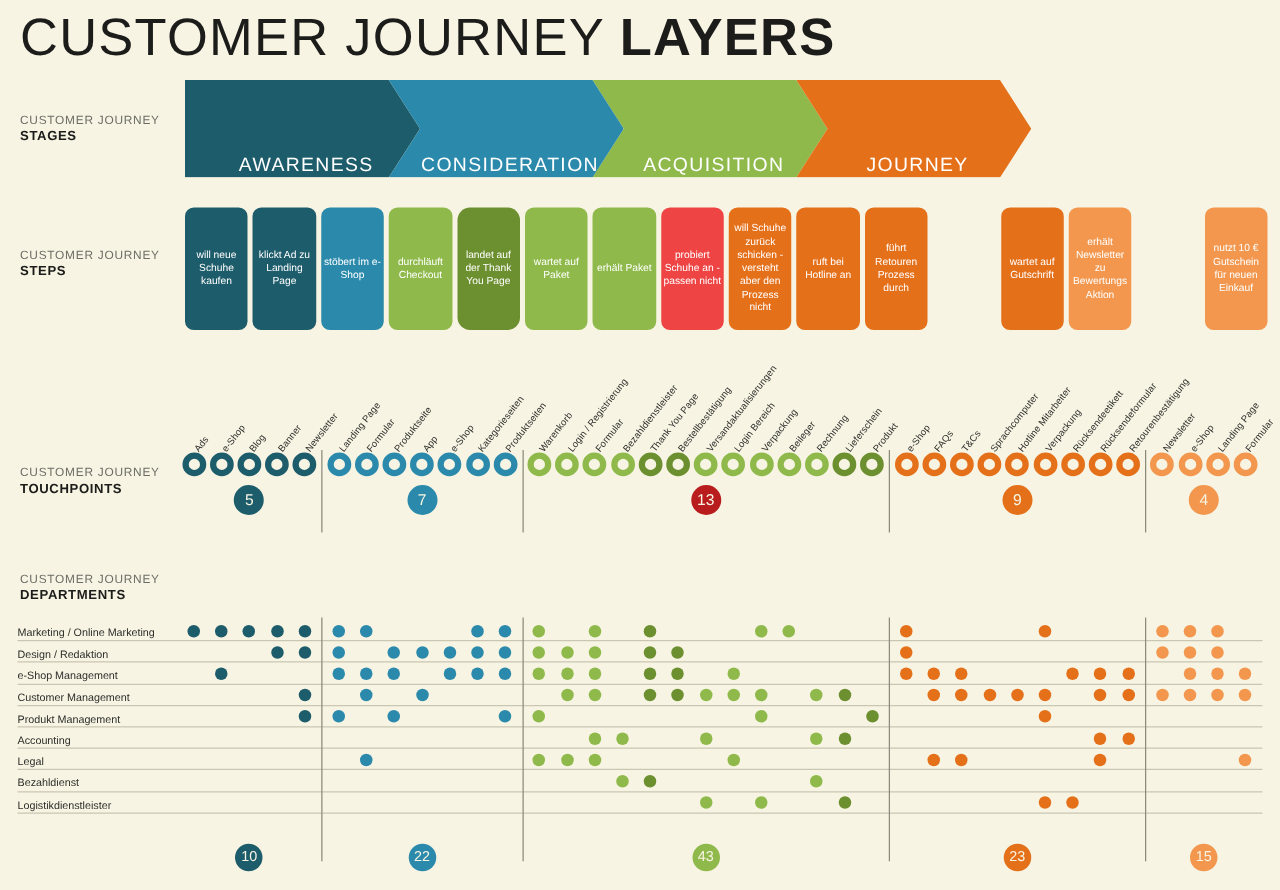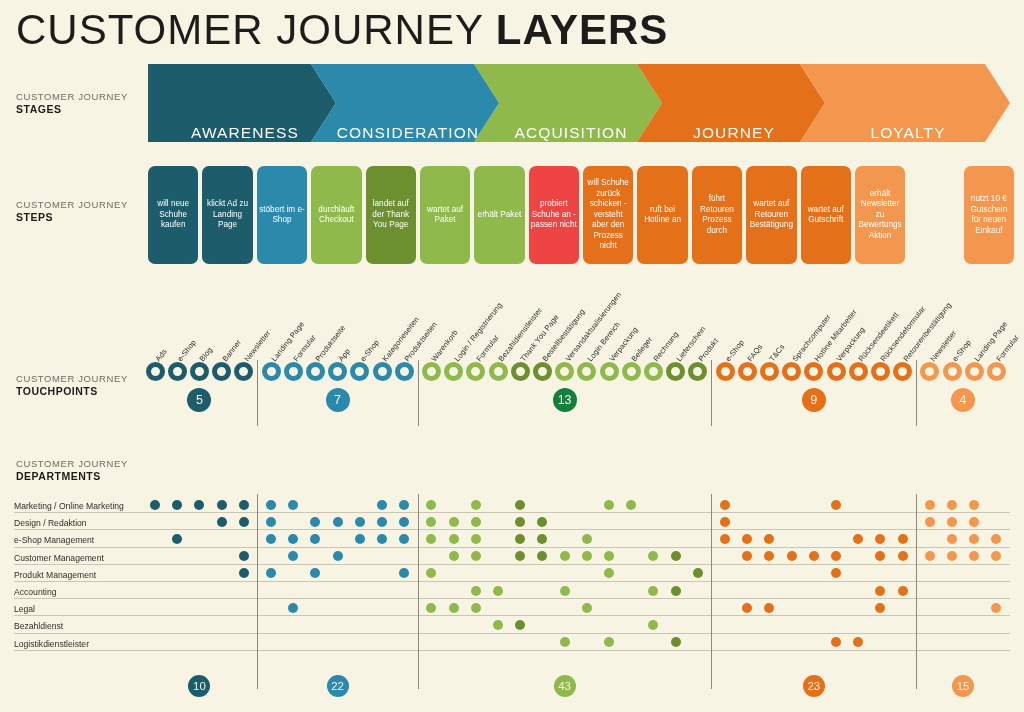--- a/index.html
+++ b/index.html
@@ -107,60 +107,54 @@
       </div>
       <div class="chev" style="left: 326px; width: 188px; background: rgb(143, 186, 75); clip-path: polygon(0px 0px, calc(100% - 25px) 0px, 100% 50%, calc(100% - 25px) 100%, 0px 100%, 25px 50%);">
         <span>ACQUISITION</span>
       </div>
       <div class="chev" style="left: 163px; width: 188px; background: rgb(43, 138, 171); clip-path: polygon(0px 0px, calc(100% - 25px) 0px, 100% 50%, calc(100% - 25px) 100%, 0px 100%, 25px 50%);">
         <span>CONSIDERATION</span>
       </div>
       <div class="chev" style="left: 489px; width: 188px; background: rgb(229, 112, 26); clip-path: polygon(0px 0px, calc(100% - 25px) 0px, 100% 50%, calc(100% - 25px) 100%, 0px 100%, 25px 50%);">
         <span>JOURNEY</span>
       </div>
-      <div class="chev" style="left: 652px; width: 210px; background: rgb(242, 151, 77); clip-path: polygon(0px 0px, calc(100% - 25px) 0px, 100% 50%, calc(100% - 25px) 100%, 0px 100%, 25px 50%);">
-        <span>LOYALTY</span>
-      </div>
     </div>
   <div id="steps">
       <div class="step" style="left: 0px; width: 50.375px; background: rgb(29, 92, 107);">
         <span>will neue Schuhe kaufen</span>
       </div>
       <div class="step" style="left: 54.375px; width: 50.375px; background: rgb(29, 92, 107);">
         <span>klickt Ad zu Landing Page</span>
       </div>
       <div class="step" style="left: 108.75px; width: 50.375px; background: rgb(43, 138, 171);">
         <span>stöbert im e-Shop</span>
       </div>
       <div class="step" style="left: 163.125px; width: 50.375px; background: rgb(143, 186, 75);">
         <span>durchläuft Checkout</span>
       </div>
-      <div class="step" style="left: 217.5px; width: 50.375px; background: rgb(108, 143, 47);">
+      <div class="step" style="left: 217.5px; width: 50.375px; background: rgb(108, 143, 47); border-radius: 10px;">
         <span>landet auf der Thank You Page</span>
       </div>
       <div class="step" style="left: 271.875px; width: 50.375px; background: rgb(143, 186, 75);">
         <span>wartet auf Paket</span>
       </div>
       <div class="step" style="left: 326.25px; width: 50.375px; background: rgb(143, 186, 75);">
         <span>erhält Paket</span>
       </div>
       <div class="step" style="left: 380.625px; width: 50.375px; background: #ef4444;">
         <span>probiert Schuhe an - passen nicht</span>
       </div>
       <div class="step" style="left: 435px; width: 50.375px; background: rgb(229, 112, 26);">
         <span>will Schuhe zurück schicken - versteht aber den Prozess nicht</span>
       </div>
       <div class="step" style="left: 489.375px; width: 50.375px; background: rgb(229, 112, 26);">
         <span>ruft bei Hotline an</span>
       </div>
       <div class="step" style="left: 543.75px; width: 50.375px; background: rgb(229, 112, 26);">
         <span>führt Retouren Prozess durch</span>
-      </div>
-      <div class="step" style="left: 598.125px; width: 50.375px; background: rgb(229, 112, 26);">
-        <span>wartet auf Retouren Bestätigung</span>
       </div>
       <div class="step" style="left: 652.5px; width: 50.375px; background: rgb(229, 112, 26);">
         <span>wartet auf Gutschrift</span>
       </div>
       <div class="step" style="left: 706.875px; width: 50.375px; background: rgb(242, 151, 77);">
         <span>erhält Newsletter zu Bewertungs Aktion</span>
       </div>
       <div class="step" style="left: 815.625px; width: 50.375px; background: rgb(242, 151, 77);">
         <span>nutzt 10 € Gutschein für neuen Einkauf</span>
       </div>
@@ -211,21 +205,21 @@
       <div class="tp-circle" style="left: 599.5px; top: 80px; border-color: rgb(143, 186, 75);"></div>
       <div class="tp-label" style="left: 611px; top: 74px;">Verpackung</div>
       <div class="tp-circle" style="left: 621.7px; top: 80px; border-color: rgb(143, 186, 75);"></div>
       <div class="tp-label" style="left: 633.2px; top: 74px;">Beileger</div>
       <div class="tp-circle" style="left: 643.9px; top: 80px; border-color: rgb(143, 186, 75);"></div>
       <div class="tp-label" style="left: 655.4px; top: 74px;">Rechnung</div>
       <div class="tp-circle" style="left: 666.1px; top: 80px; border-color: rgb(108, 143, 47);"></div>
       <div class="tp-label" style="left: 677.6px; top: 74px;">Lieferschein</div>
       <div class="tp-circle" style="left: 688.3px; top: 80px; border-color: rgb(108, 143, 47);"></div>
       <div class="tp-label" style="left: 699.8px; top: 74px;">Produkt</div>
-      <div class="tp-badge" style="left: 552.6px; top: 106px; background: #15803d;">13</div>
+      <div class="tp-badge" style="left: 552.6px; top: 106px; background: #b91c1c;">13</div>
       <div class="tp-circle" style="left: 715.5px; top: 80px; border-color: rgb(229, 112, 26);"></div>
       <div class="tp-label" style="left: 727px; top: 74px;">e-Shop</div>
       <div class="tp-circle" style="left: 737.7px; top: 80px; border-color: rgb(229, 112, 26);"></div>
       <div class="tp-label" style="left: 749.2px; top: 74px;">FAQs</div>
       <div class="tp-circle" style="left: 759.9px; top: 80px; border-color: rgb(229, 112, 26);"></div>
       <div class="tp-label" style="left: 771.4px; top: 74px;">T&amp;Cs</div>
       <div class="tp-circle" style="left: 782.1px; top: 80px; border-color: rgb(229, 112, 26);"></div>
       <div class="tp-label" style="left: 793.6px; top: 74px;">Sprachcomputer</div>
       <div class="tp-circle" style="left: 804.3px; top: 80px; border-color: rgb(229, 112, 26);"></div>
       <div class="tp-label" style="left: 815.8px; top: 74px;">Hotline Mitarbeiter</div>

